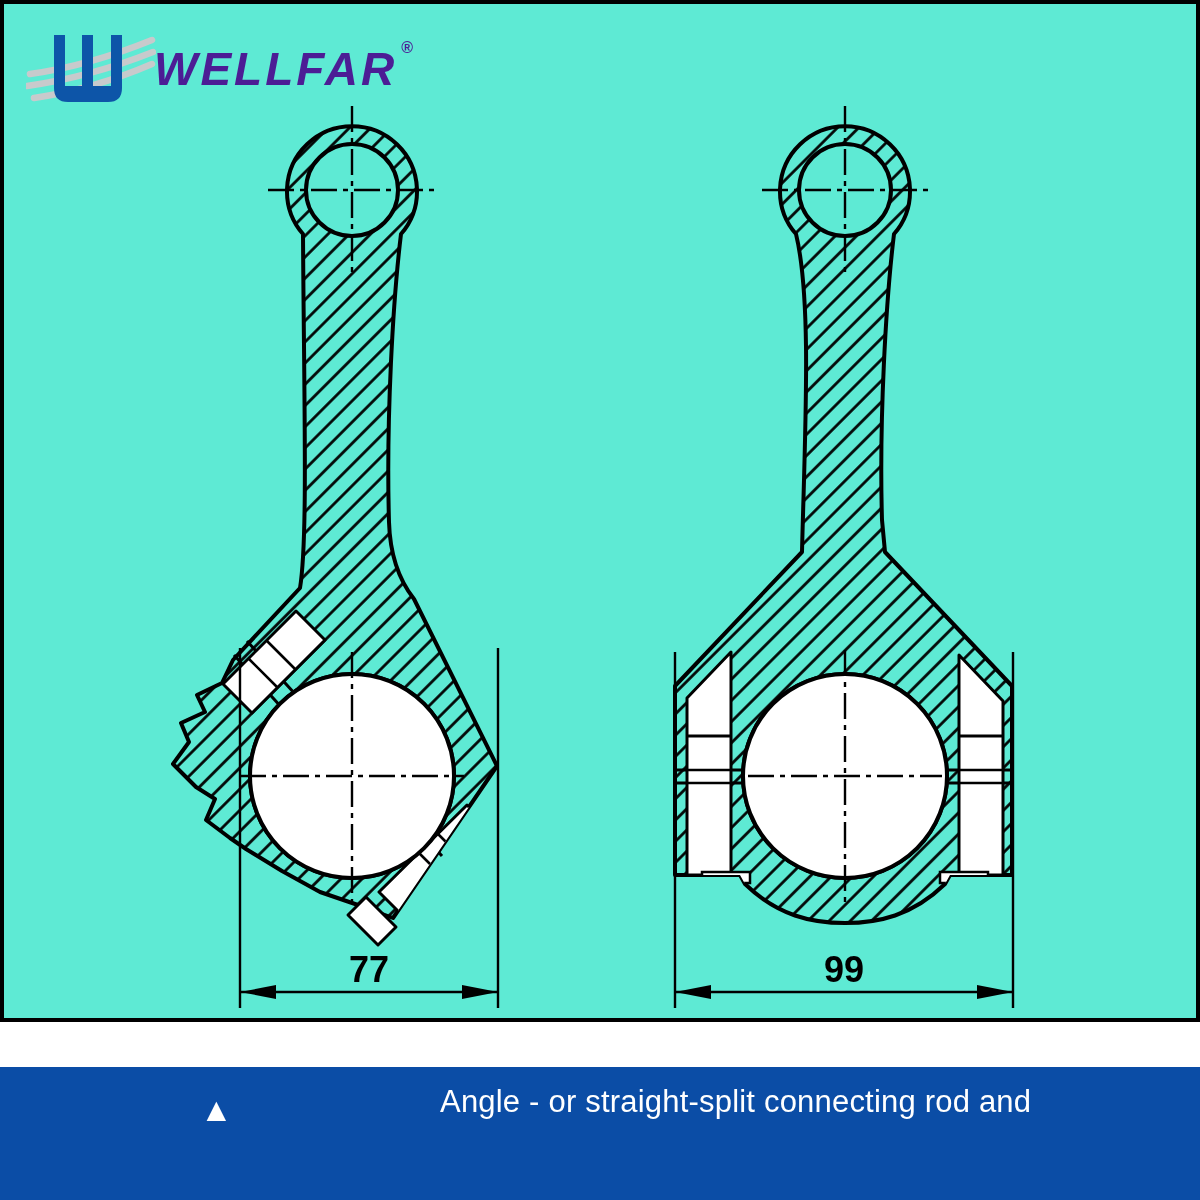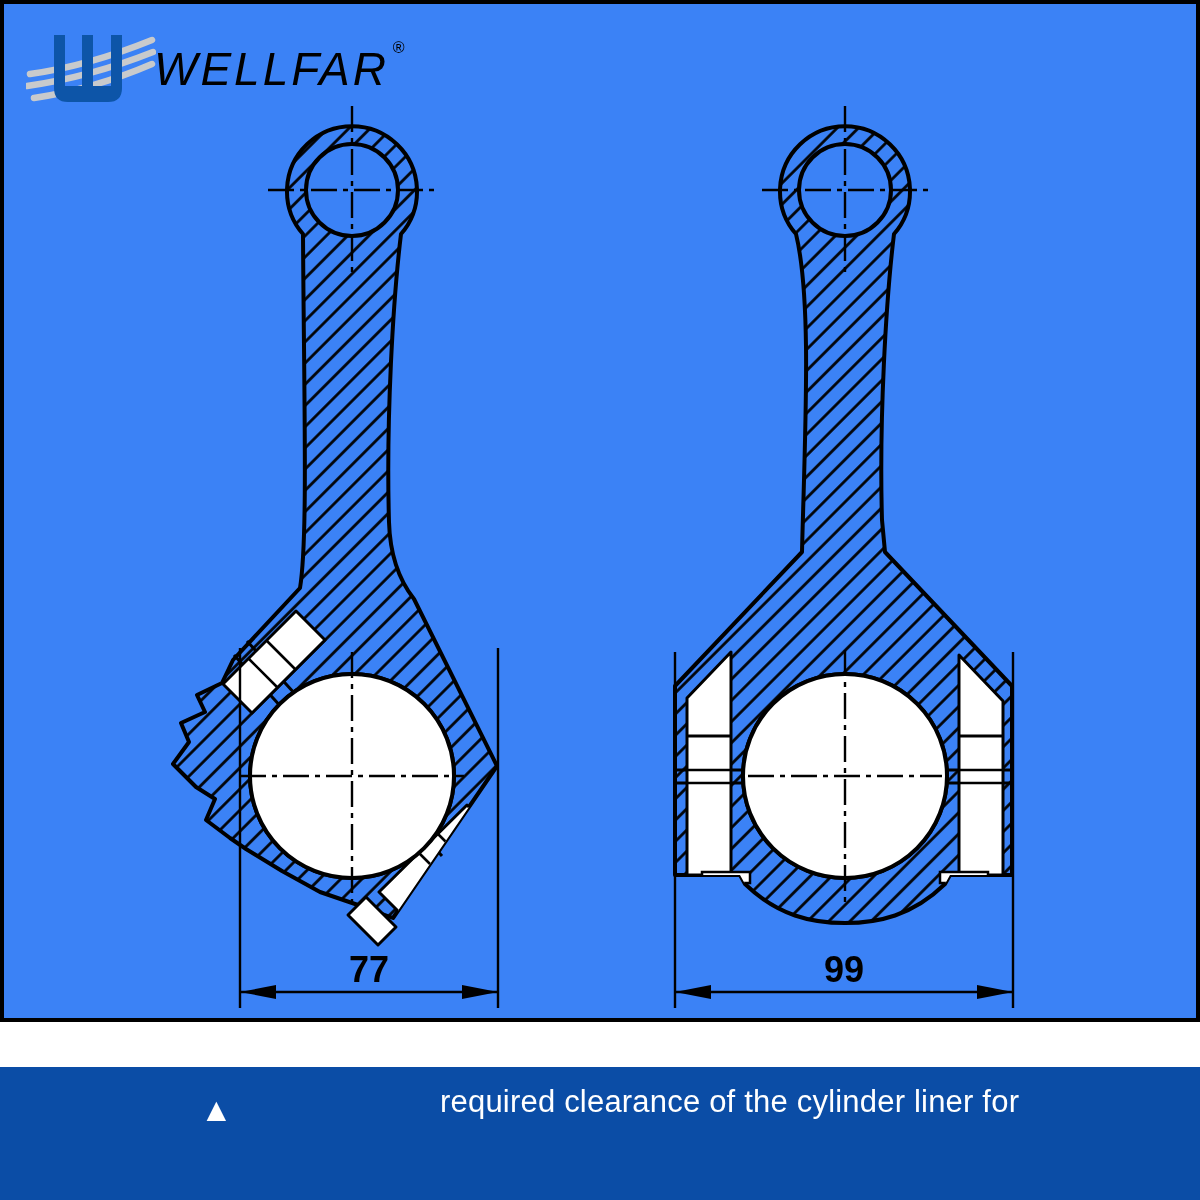--- a/index.html
+++ b/index.html
@@ -1,28 +1,28 @@
 <!DOCTYPE html>
 <html><head>
 <meta charset="utf-8">
 <style>
   html,body{margin:0;padding:0;background:#e8e8e8;}
   .canvas{position:relative;width:1200px;height:1200px;background:#ffffff;overflow:hidden;
           font-family:"Liberation Sans",sans-serif;}
   
   .frame{position:absolute;left:0;top:0;width:1200px;height:1022px;border:4px solid #000;
          box-sizing:border-box;background:transparent;pointer-events:none;z-index:6;}
-  .drawing{position:absolute;left:0;top:0;width:1200px;height:1022px;background:#3b82f6;}
+  .drawing{position:absolute;left:0;top:0;width:1200px;height:1022px;background:#5eead4;}
   .drawing svg{display:block;}
   
   .logo{position:absolute;left:26px;top:24px;z-index:7;display:flex;align-items:flex-start;}
   .logo-mark{position:absolute;left:0;top:4px;}
   .brand{position:absolute;left:128px;top:18px;white-space:nowrap;
          font-family:"Liberation Sans",sans-serif;
-         font-style:italic;font-weight:400;font-size:46px;letter-spacing:3px;color:#000000;}
+         font-style:italic;font-weight:700;font-size:46px;letter-spacing:3px;color:#4c1d95;}
   .brand sup{font-size:16px;font-style:normal;position:relative;top:-16px;left:4px;letter-spacing:0;}
   
   .caption-band{position:absolute;left:0;bottom:0;width:1200px;height:133px;background:#0b4da6;
                 display:flex;align-items:flex-start;box-sizing:border-box;
                 padding:16px 40px 0 200px;color:#fff;z-index:8;}
   .figure-label{width:240px;flex:0 0 240px;display:flex;align-items:center;gap:16px;
                 font-size:45px;font-weight:400;margin-top:8px;}
   .figure-label .tri{font-size:33px;line-height:1;position:relative;top:2px;}
   .caption-text{font-size:31px;line-height:38px;font-weight:400;letter-spacing:0.2px;}
 </style>
@@ -115,17 +115,17 @@
     <div class="brand"><span>WELLFAR</span><sup>®</sup></div>
   </div>
 
   <div class="frame"></div>
 
   <div class="caption-band">
     <div class="figure-label">
       <span class="tri">▲</span>
     </div>
     <div class="caption-text">
-      <div>required clearance of the cylinder liner for</div>
+      <div>Angle - or straight-split connecting rod and</div>
     </div>
   </div>
 
 </div>
 
 </body></html>

